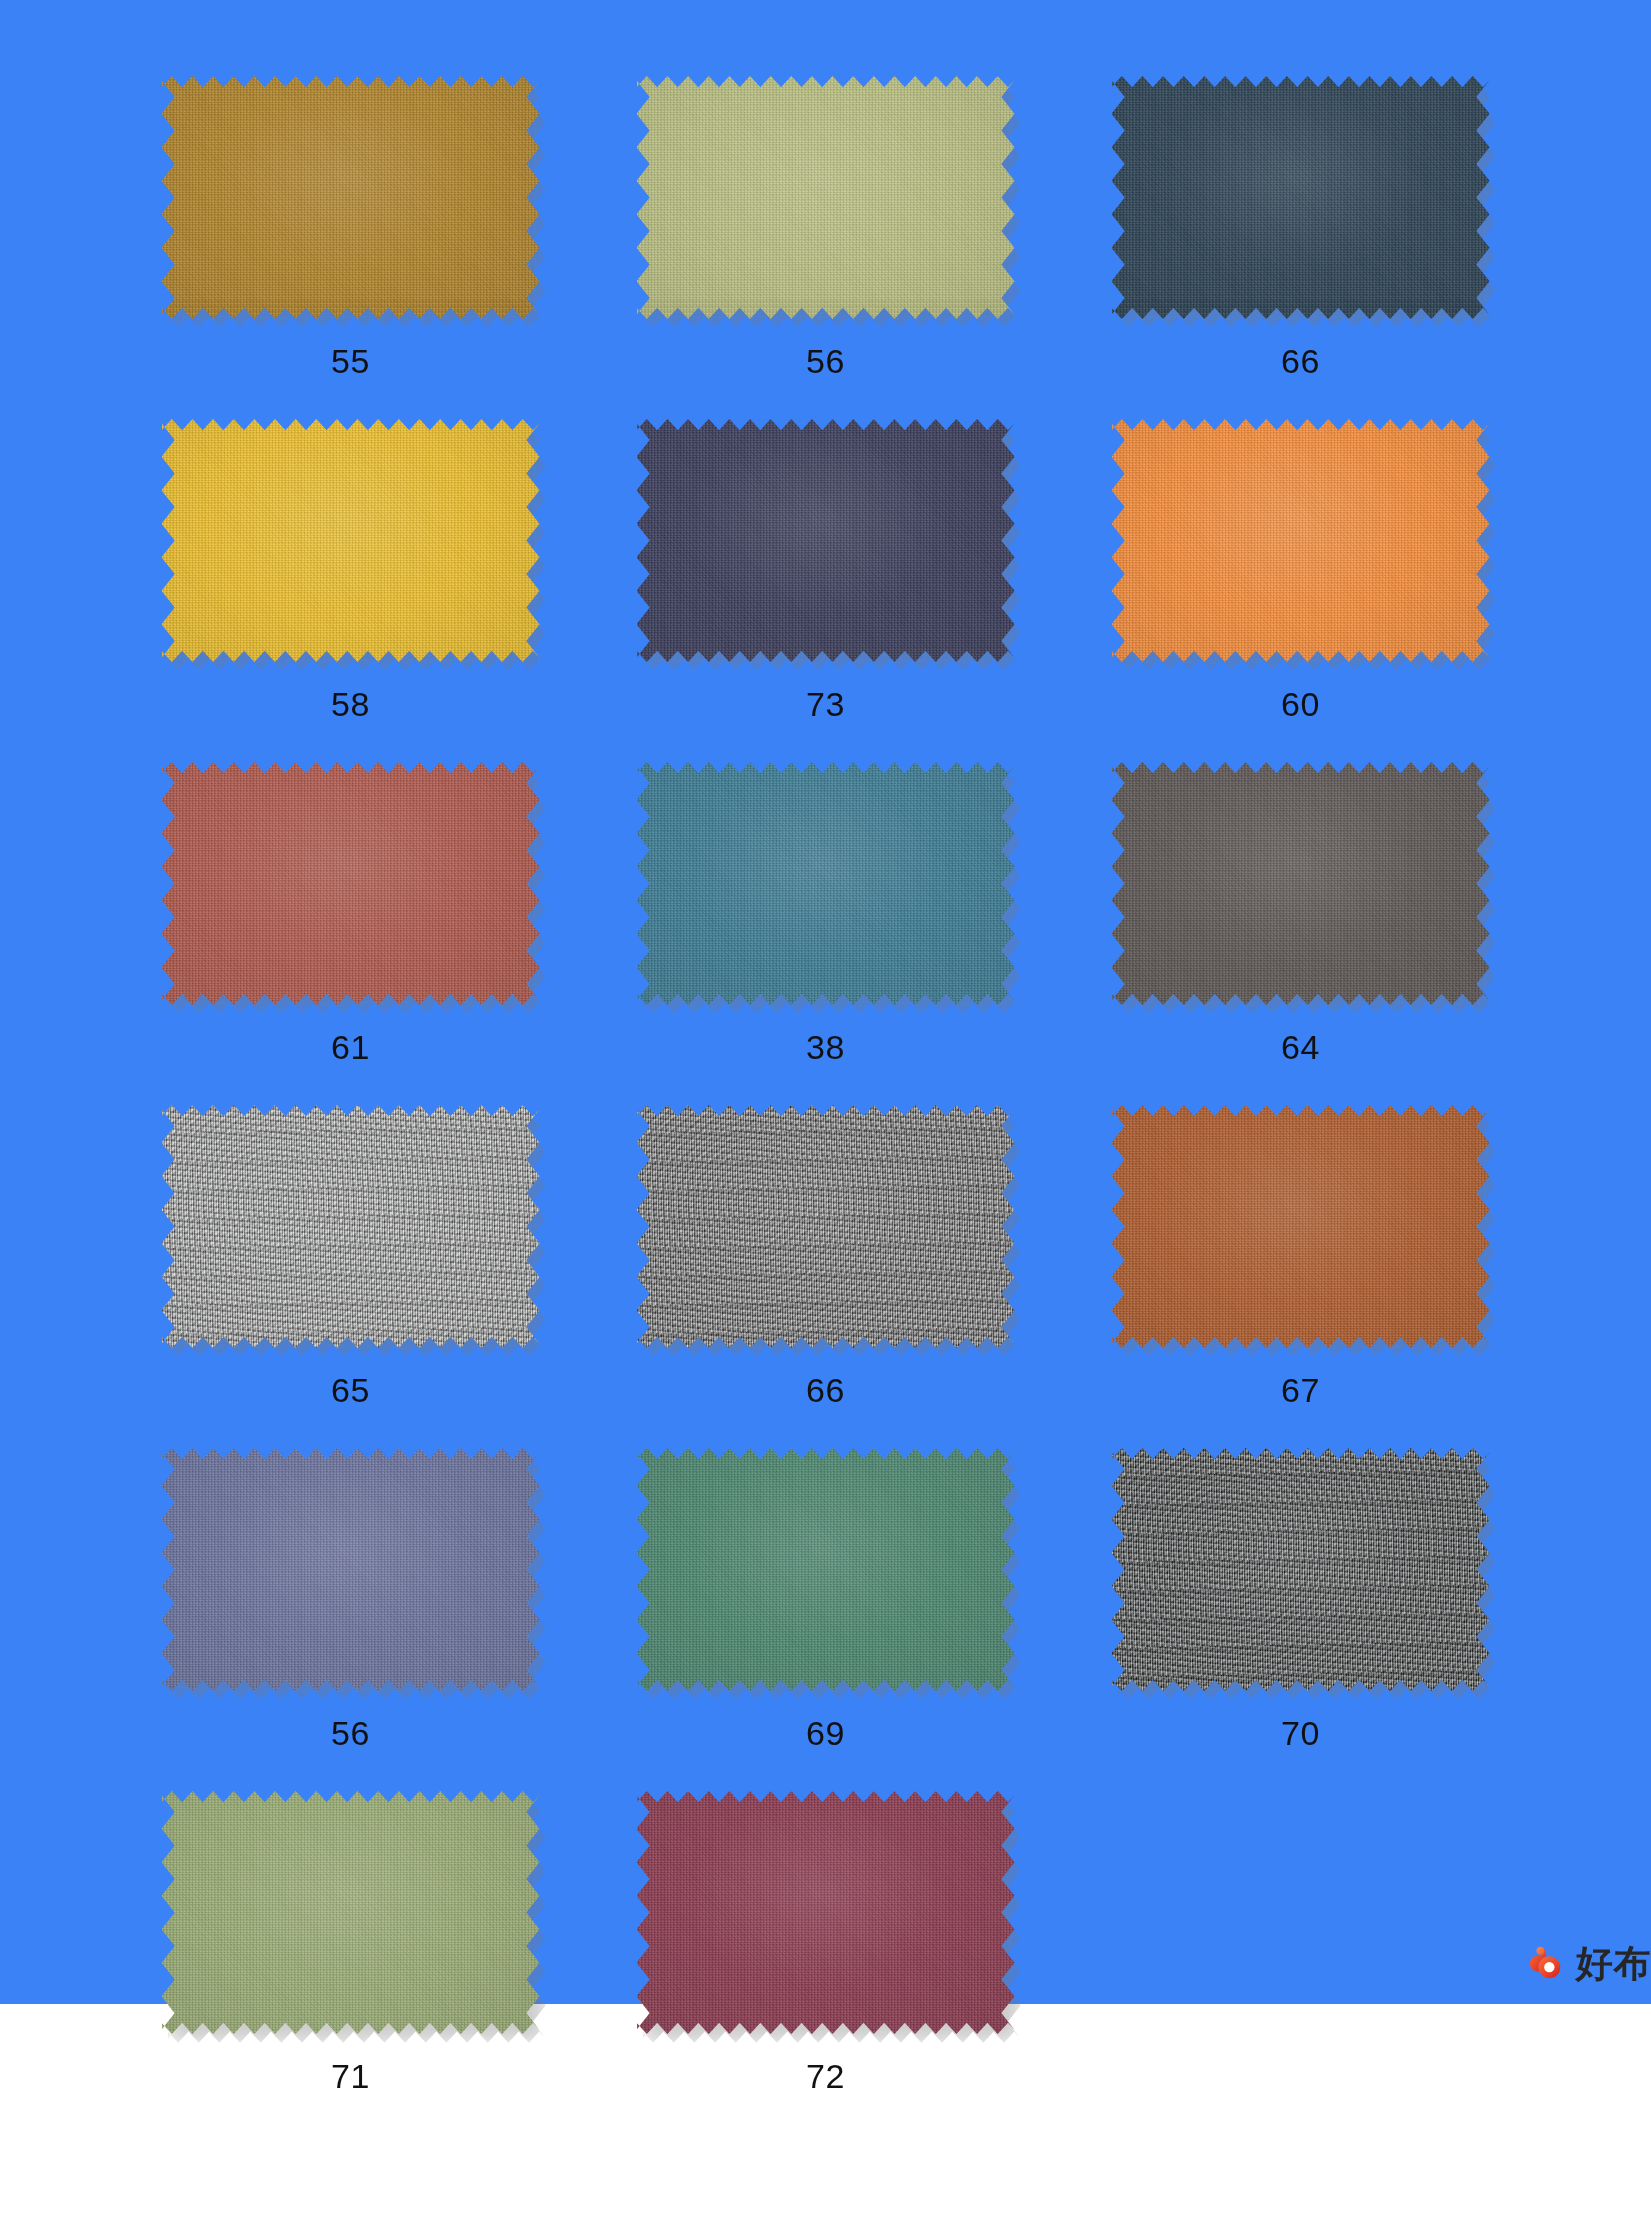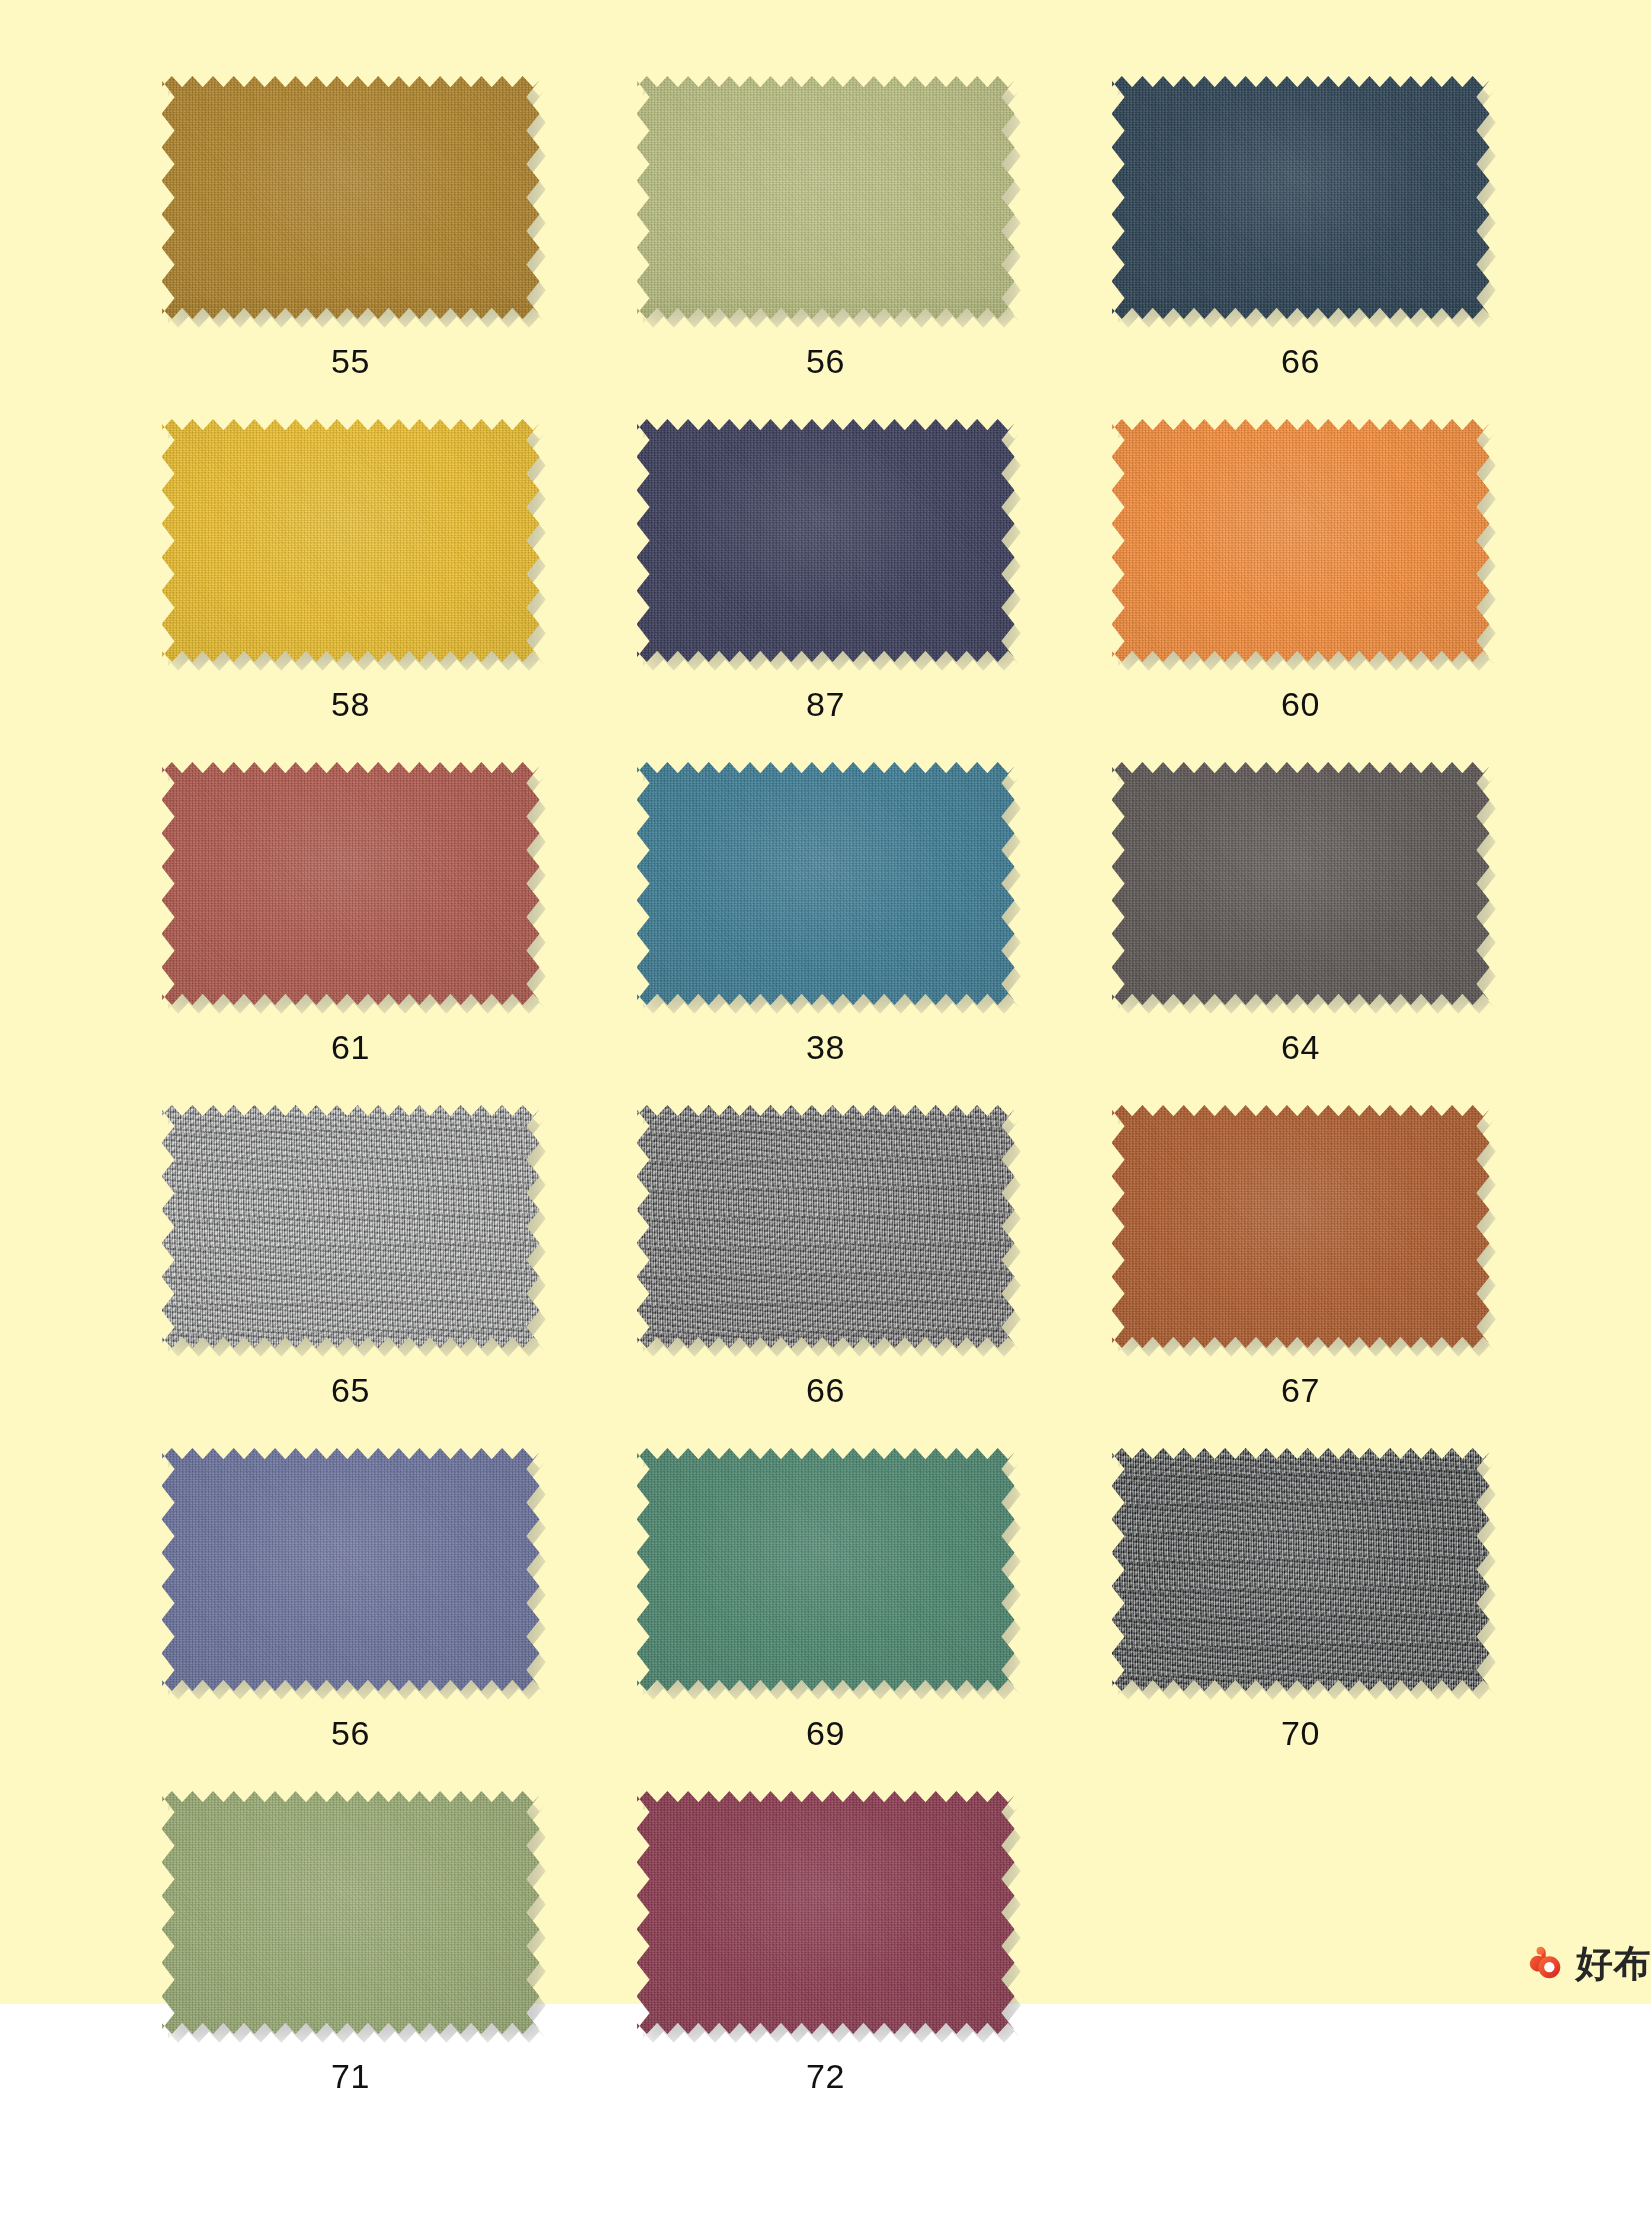--- a/index.html
+++ b/index.html
@@ -11,21 +11,21 @@
     width: 1651px;
     height: 2216px;
     font-family: "Liberation Sans", sans-serif;
     position: relative;
     overflow: hidden;
   }
 
   #page {
     width: 1651px;
     height: 2004px;
-    background: #fef9c3;
+    background: #3b82f6;
     position: relative;
     box-sizing: border-box;
     padding: 76px 113px 0 113px;
     display: flex;
     flex-direction: column;
   }
 
   #swatch-grid {
     display: grid;
     grid-template-columns: repeat(3, 1fr);
@@ -244,21 +244,21 @@
         </div>
         <div class="swatch-label">58</div>
       </div>
       <div class="swatch-cell">
         <div class="swatch-wrap">
           <div class="swatch-shadow"></div>
           <div class="swatch-chip" style="background-color: rgb(59, 61, 92);">
             <div class="vignette"></div>
           </div>
         </div>
-        <div class="swatch-label">87</div>
+        <div class="swatch-label">73</div>
       </div>
       <div class="swatch-cell">
         <div class="swatch-wrap">
           <div class="swatch-shadow"></div>
           <div class="swatch-chip" style="background-color: rgb(250, 143, 60);">
             <div class="vignette"></div>
           </div>
         </div>
         <div class="swatch-label">60</div>
       </div>

